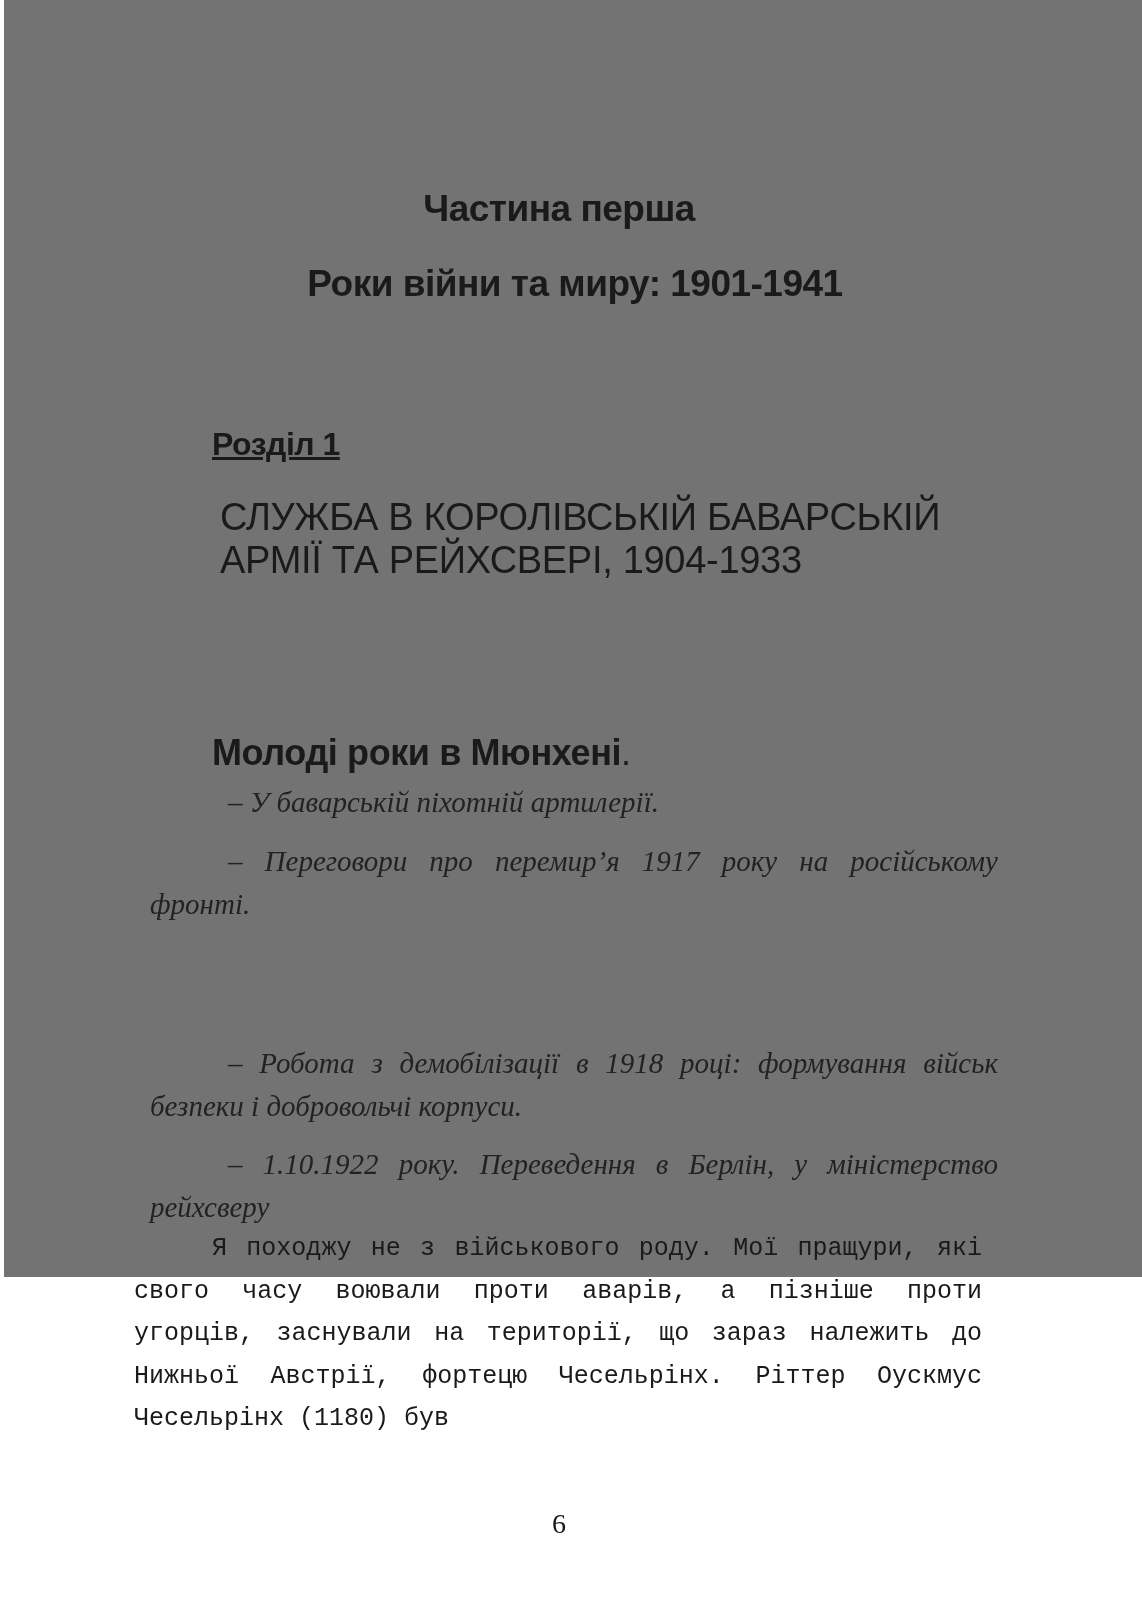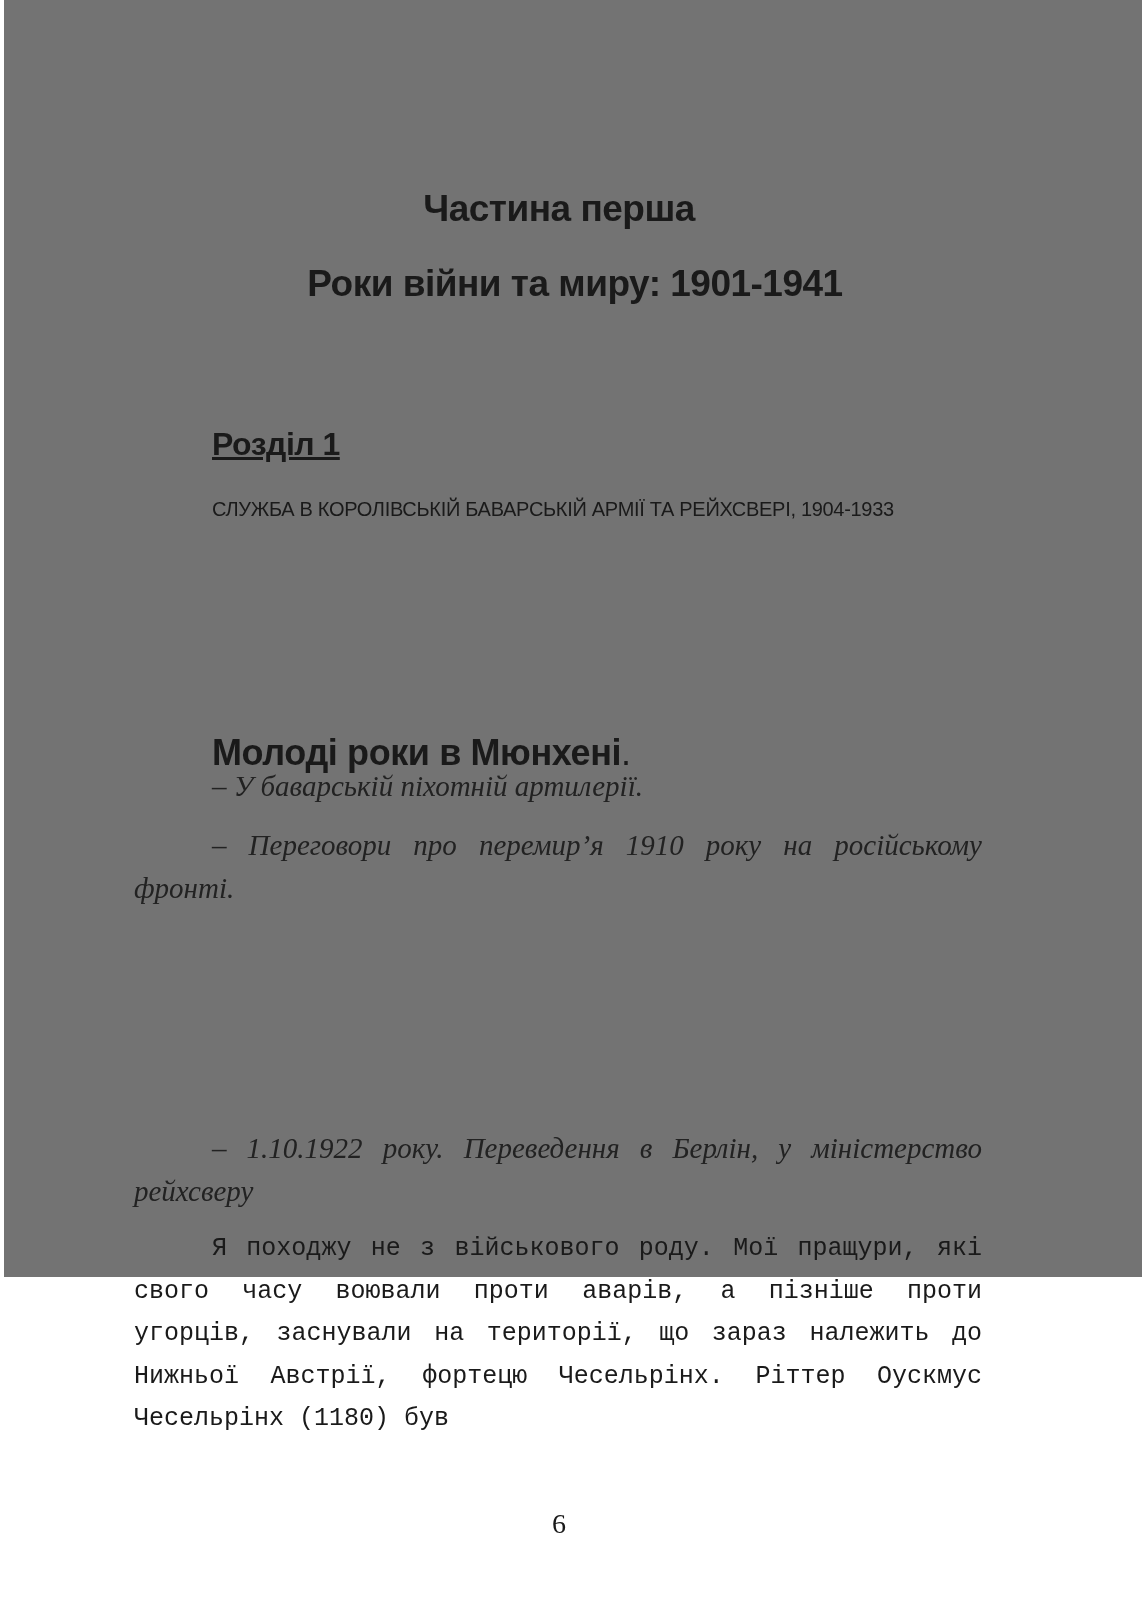--- a/index.html
+++ b/index.html
@@ -4,26 +4,26 @@
 <style>
   html, body { margin: 0; padding: 0; background: #ffffff; }
   body { width: 1142px; height: 1615px; position: relative; overflow: hidden; color: #1a1a1a; }
   .page { position: absolute; left: 4px; top: 0; width: 1142px; height: 1277px; background: #737373; }
   .part-title { position: absolute; left: 0; width: 1110px; top: 188px; text-align: center;
     font-family: "Liberation Sans", sans-serif; font-weight: bold; font-size: 37px; letter-spacing: -0.5px; margin: 0; }
   .part-subtitle { position: absolute; left: 0; width: 1110px; top: 247px; text-align: center;
     font-family: "Liberation Sans", sans-serif; font-size: 37px; letter-spacing: -0.5px; margin: 16px; }
   .chapter-label { position: absolute; left: 208px; top: 426px; margin: 0;
     font-family: "Liberation Sans", sans-serif; font-weight: bold; font-size: 32px; letter-spacing: -0.5px; text-decoration: underline; }
-  .chapter-title { position: absolute; left: 208px; top: 488px; width: 780px; margin: 0;
-    font-family: "Liberation Sans", sans-serif; font-size: 20px; line-height: 43px; letter-spacing: -0.3px; }
+  .chapter-title { position: absolute; left: 208px; top: 488px; width: 780px; margin: 8px;
+    font-family: "Liberation Sans", sans-serif; font-size: 38px; line-height: 43px; letter-spacing: -0.3px; }
   .section-title { position: absolute; left: 208px; top: 732px; margin: 0;
     font-family: "Liberation Sans", sans-serif; font-size: 36px; letter-spacing: -0.4px; }
   .section-title b { font-weight: bold; }
-  .item { position: absolute; left: 130px; width: 848px; margin: 0;
+  .item { position: absolute; left: 130px; width: 848px; margin: 16px;
     font-family: "Liberation Serif", serif; font-style: italic; font-size: 29px; line-height: 43px;
     text-align: justify; text-indent: 78px; color: #222; }
   .body-para { position: absolute; left: 130px; width: 848px; top: 1228px; margin: 0;
     font-family: Liberation Mono, monospace; font-size: 25px; line-height: 42.6px;
     text-align: justify; text-indent: 78px; color: #1a1a1a; }
   .page-number { position: absolute; left: 0; width: 1110px; top: 1508px; text-align: center;
     font-family: "Liberation Serif", serif; font-size: 28px; margin: 0; }
 </style>
 </head>
 <body>
@@ -31,19 +31,20 @@
 <div class="page">
   <h1 class="part-title">Частина перша</h1>
   <h2 class="part-subtitle">Роки війни та миру: 1901-1941</h2>
 
   <h3 class="chapter-label">Розділ 1</h3>
   <p class="chapter-title">СЛУЖБА В КОРОЛІВСЬКІЙ БАВАРСЬКІЙ АРМІЇ ТА РЕЙХСВЕРІ, 1904-1933</p>
 
   <p class="section-title"><b>Молоді роки в Мюнхені</b><span>.</span></p>
 
   <p class="item" style="top:765px;">– У баварській піхотній артилерії.</p>
-  <p class="item" style="top:824px;">– Переговори про перемир’я 1910 року на російському фронті.</p>
+  <p class="item" style="top:824px;">– Переговори про перемир’я 1917 року на російському фронті.</p>
+  <p class="item" style="top:1026px;">– Робота з демобілізації в 1918 році: формування військ безпеки і добровольчі корпуси.</p>
   <p class="item" style="top:1127px;">– 1.10.1922 року. Переведення в Берлін, у міністерство рейхсверу</p>
 
   <p class="body-para">Я походжу не з військового роду. Мої пращури, які свого часу воювали проти аварів, а пізніше проти угорців, засну­вали на території, що зараз належить до Нижньої Австрії, фортецю Чесельрінх. Ріттер Оускмус Чесельрінх (1180) був</p>
 
   <p class="page-number">6</p>
 </div>
 
 </body></html>

